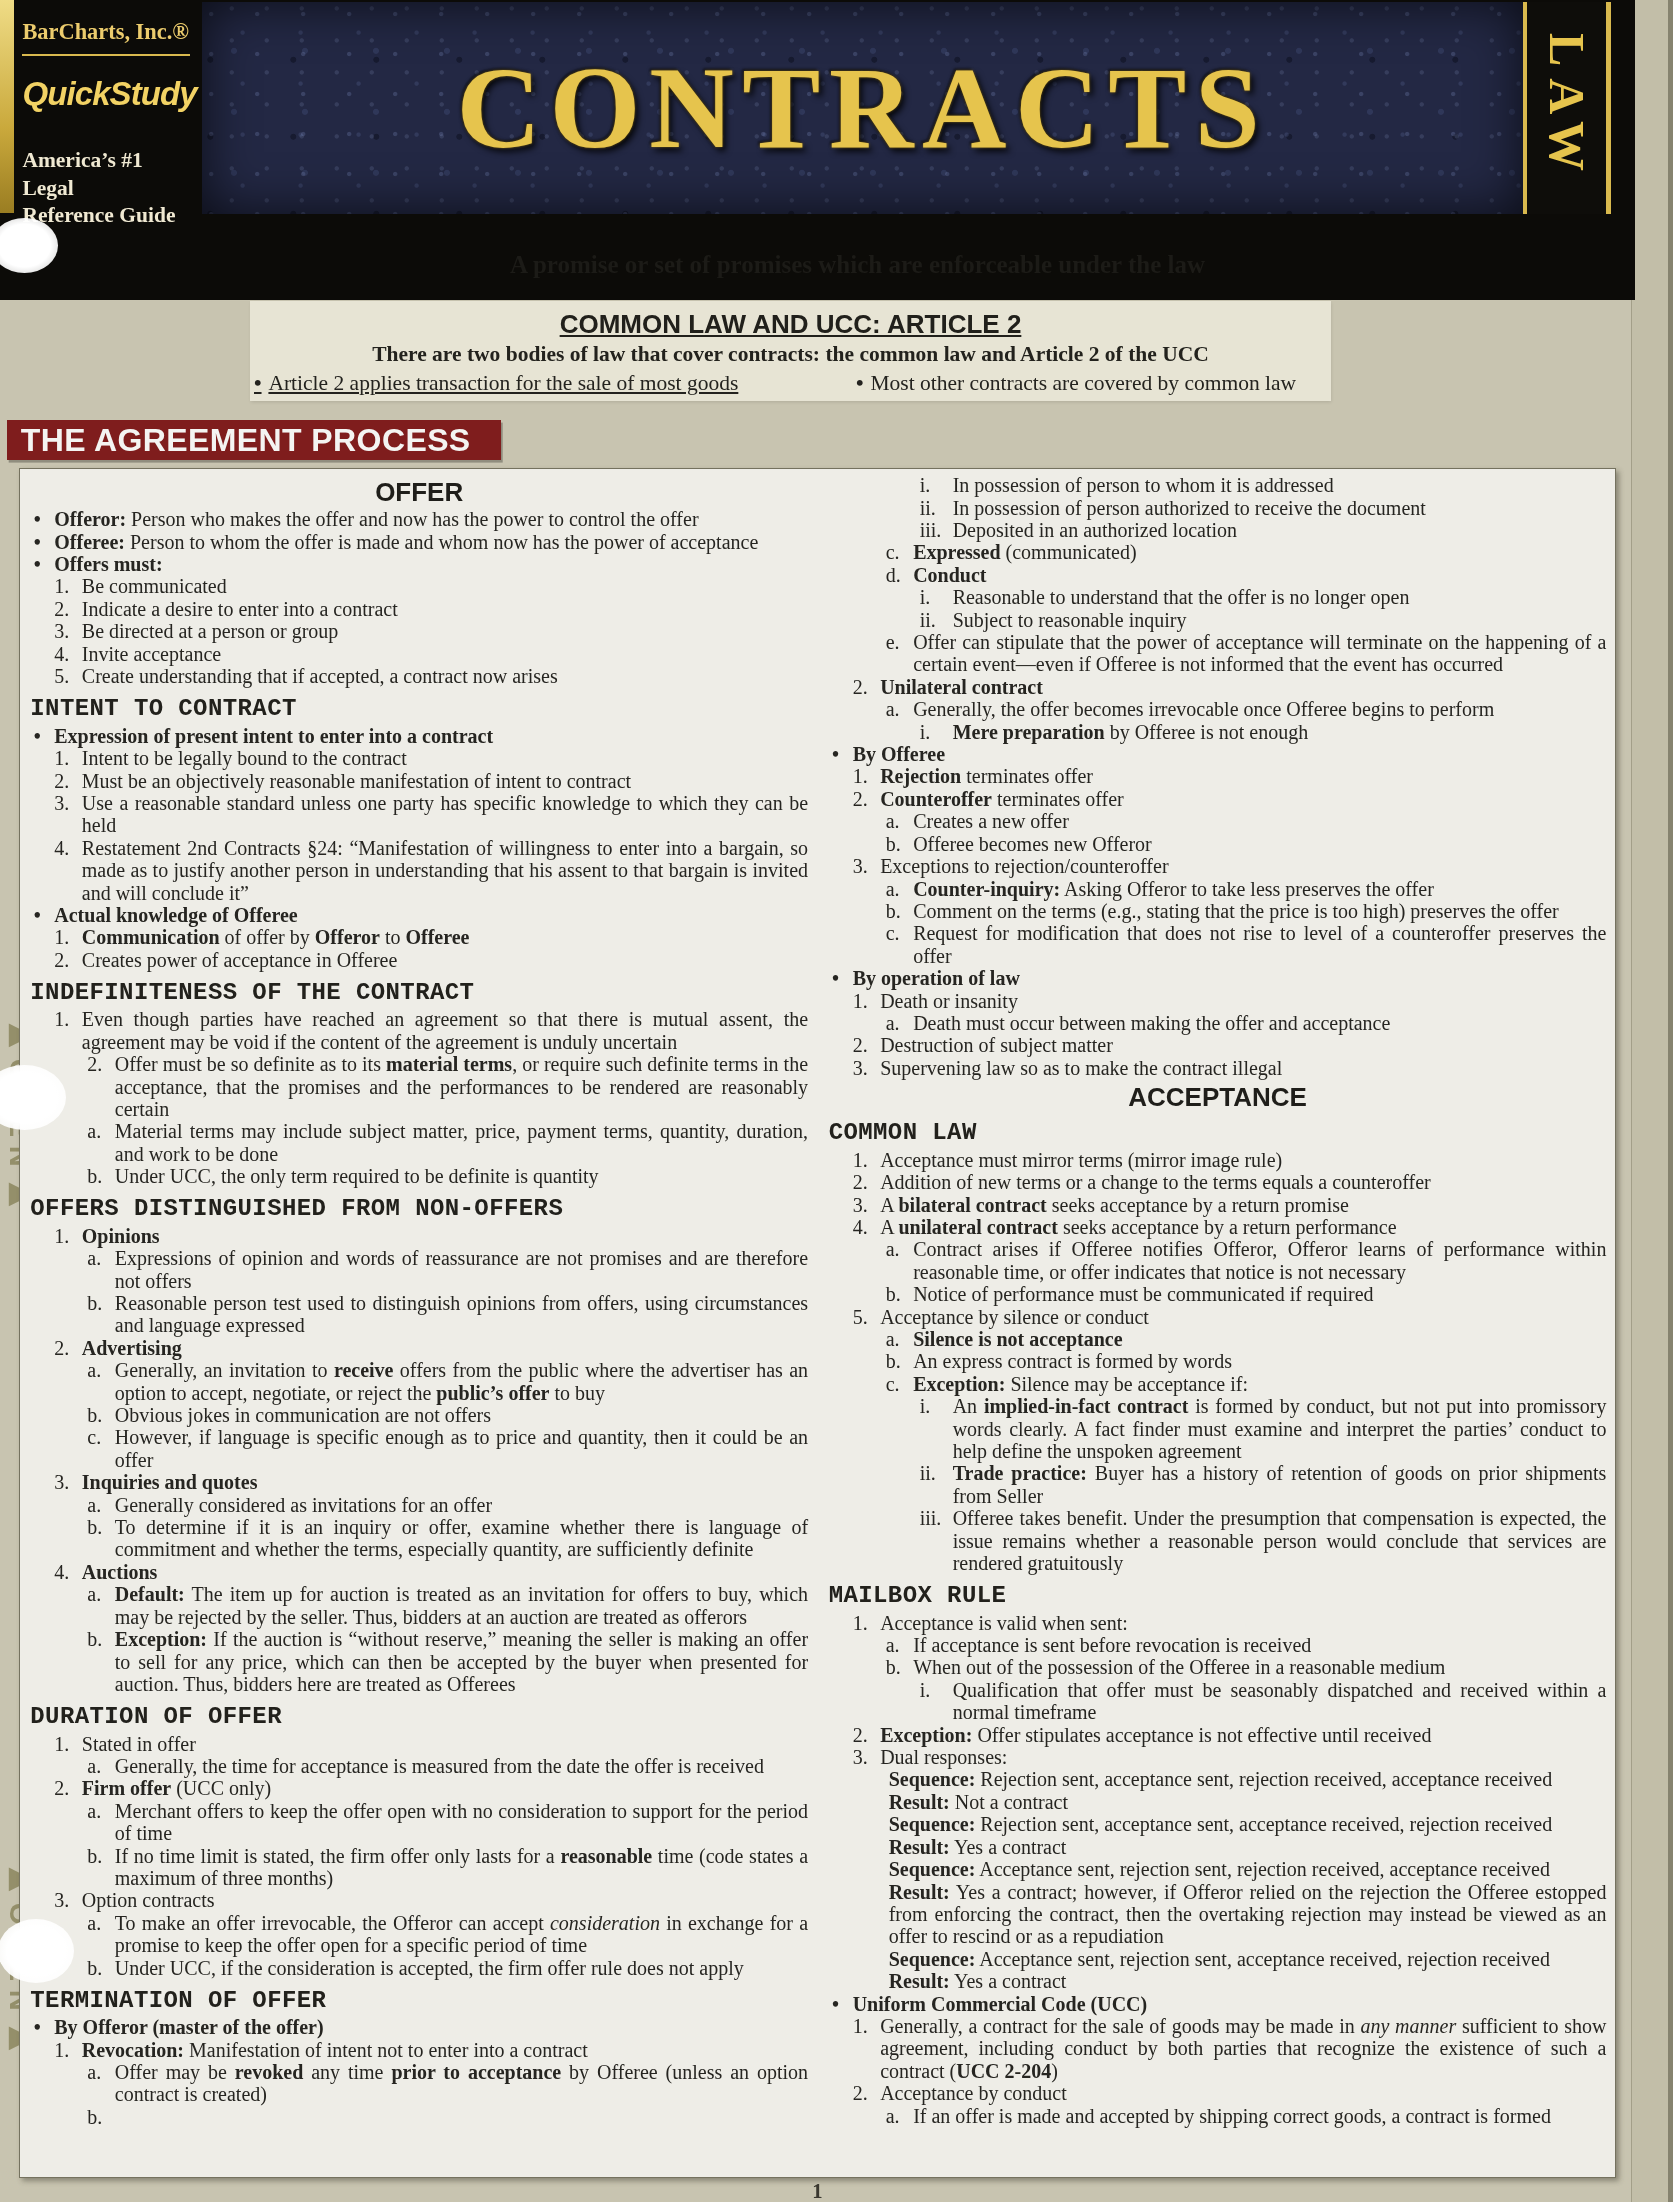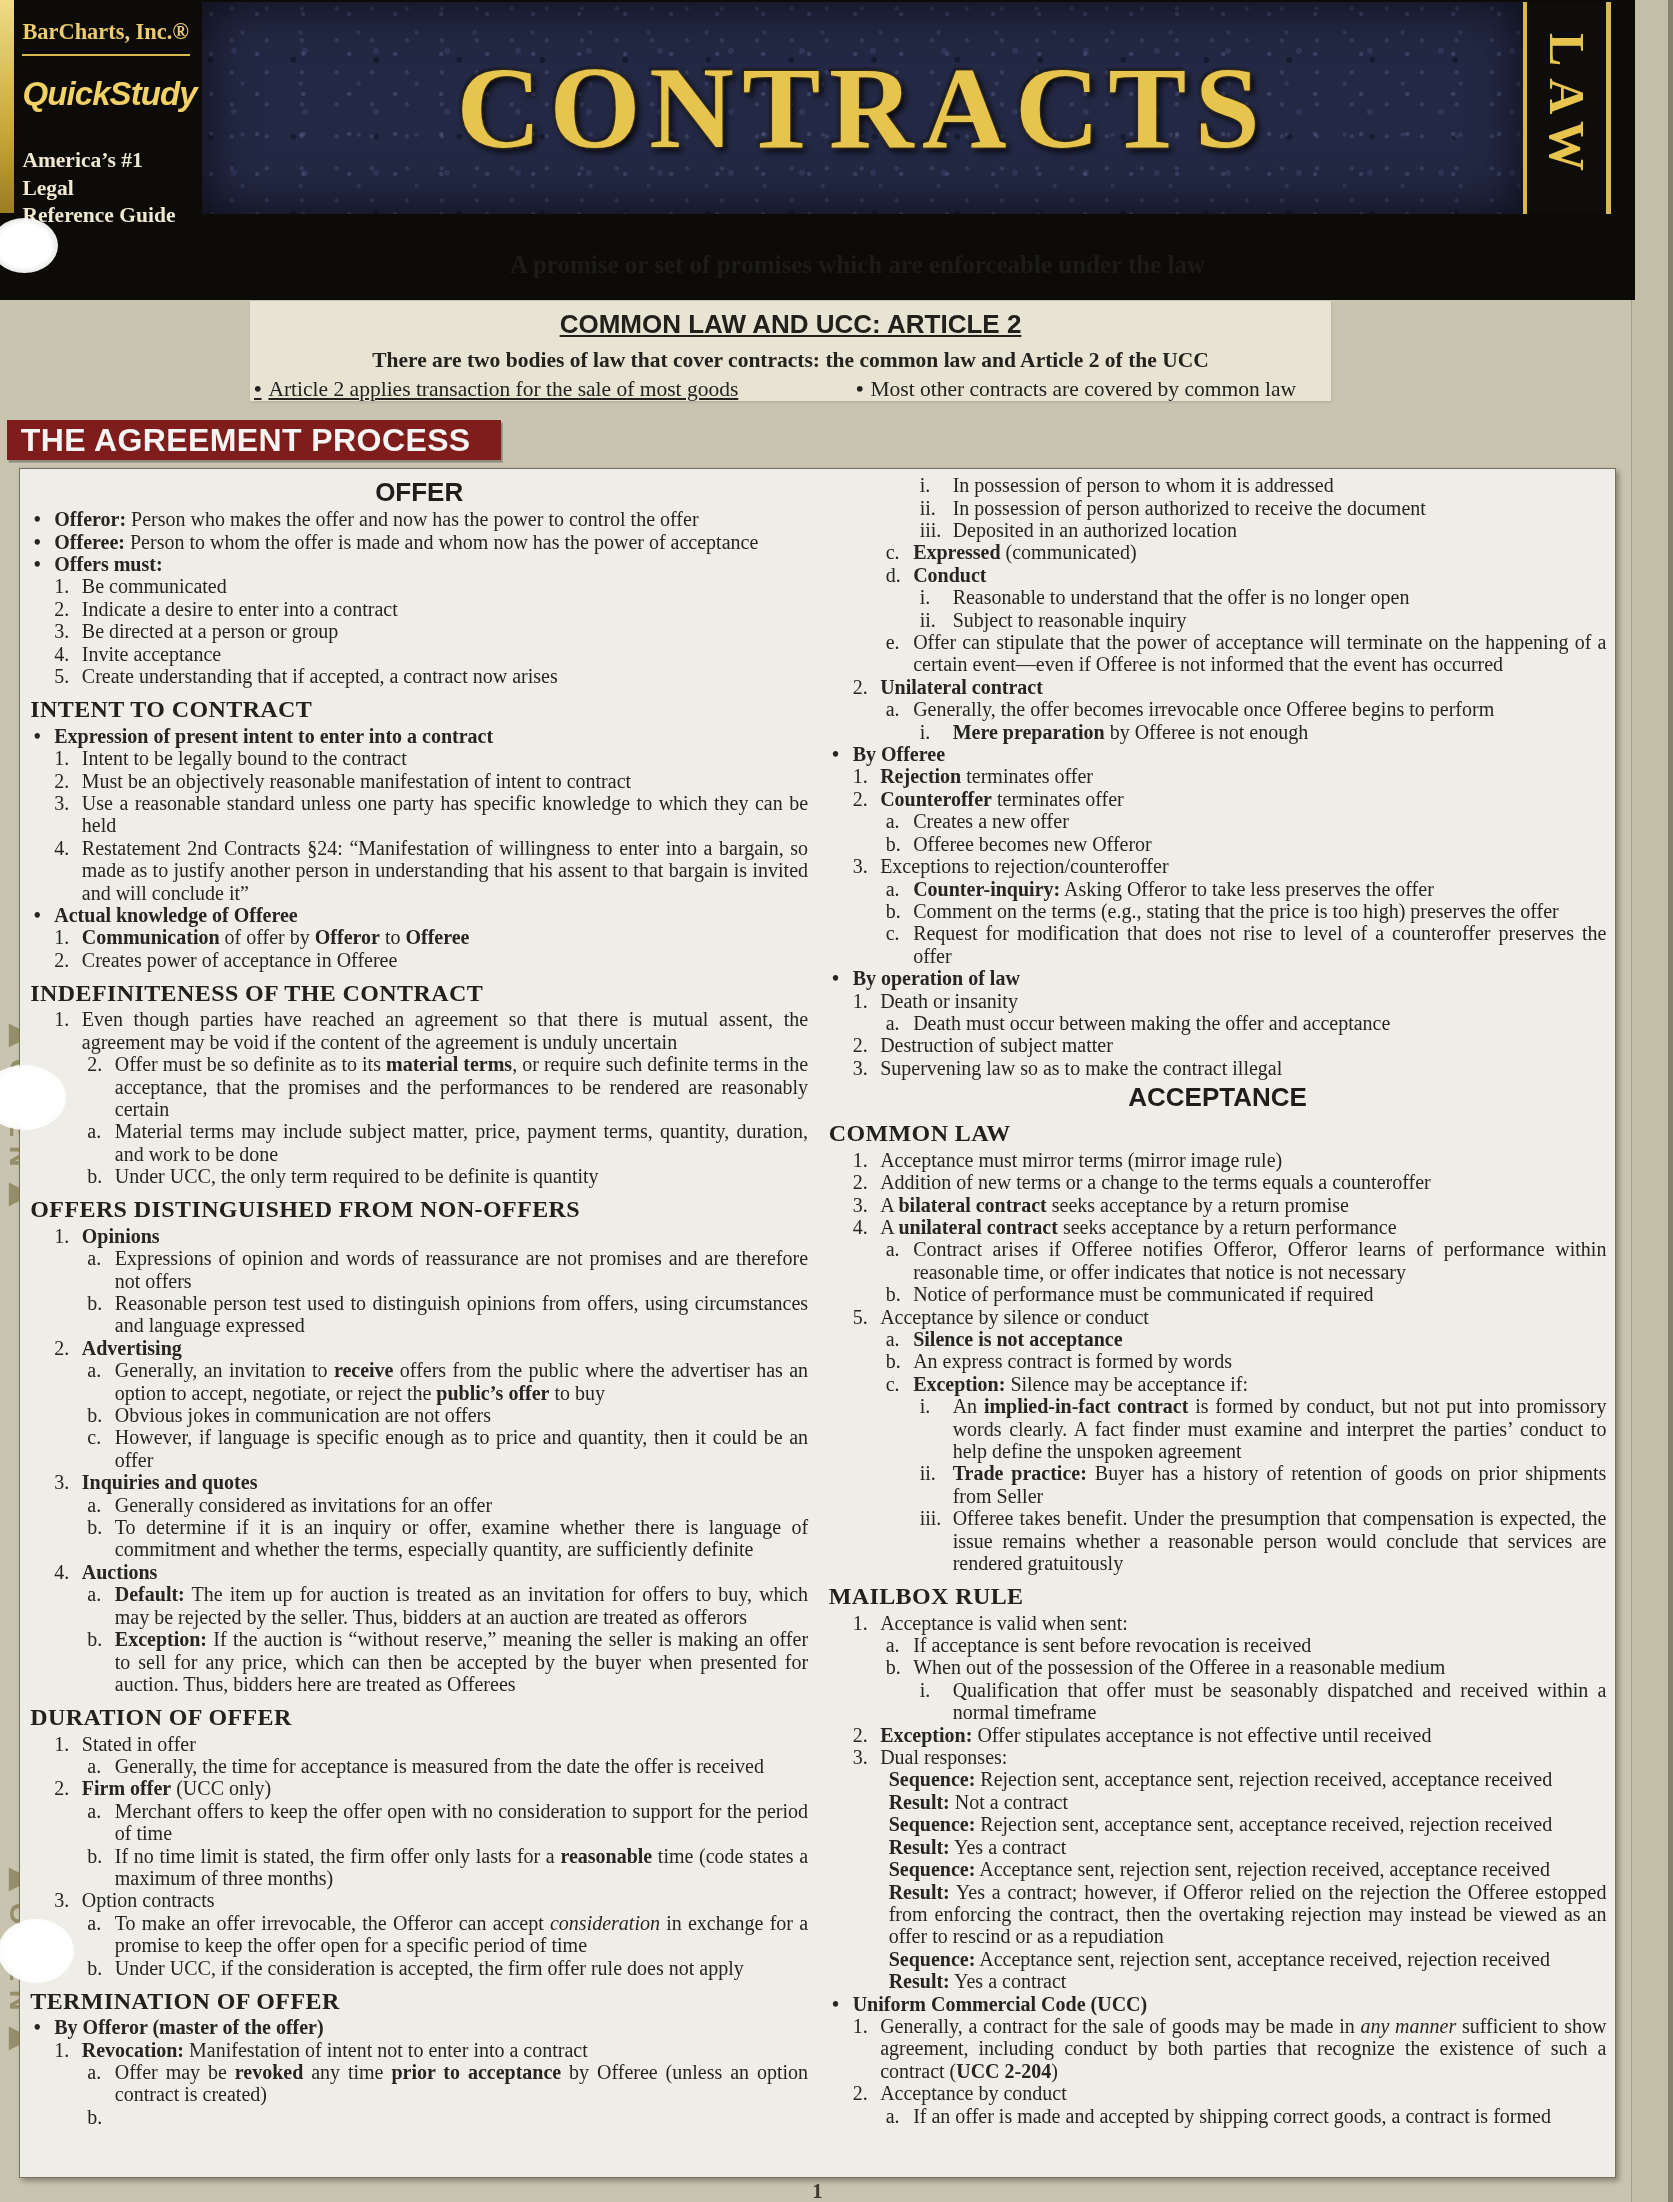--- a/index.html
+++ b/index.html
@@ -43,41 +43,41 @@
   .law{writing-mode:vertical-rl;font-family:"Liberation Serif",serif;font-weight:bold;
     font-size:50px;color:#e6c44d;letter-spacing:12px;}
   .law-end{flex:1;background:#0c0b08;}
   
   .subtitle{position:absolute;left:0;top:251px;width:1635px;text-align:center;
     font-size:25px;font-weight:bold;color:#1c1b17;margin-left:40px;}
   .intro-box{position:absolute;left:250px;top:301px;width:1081px;height:100px;
     background:#e7e4d4;box-shadow:0.9px 1.7px 3.4px rgba(0,0,0,.12);text-align:center;box-sizing:border-box;padding-top:7.7px;}
   .intro-title{font-family:"Liberation Sans",sans-serif;font-weight:bold;font-size:26px;
     letter-spacing:0px;color:#21201b;text-decoration:underline;}
-  .intro-line{font-size:21.5px;font-weight:bold;margin-top:8px;color:#23221d;}
+  .intro-line{font-size:21.5px;font-weight:bold;margin-top:2px;color:#23221d;}
   .intro-bullets{display:flex;margin-top:4.3px;font-size:21.5px;text-align:left;}
   .intro-bullets .ib{white-space:nowrap;}
   .ib1{margin-left:4px;width:602px;text-decoration:underline;}
   .ib2{margin-left:0px;}
   .ibdot{font-weight:bold;margin-right:6.9px;}
   
   .section-bar{position:absolute;left:6.9px;top:420px;width:494px;height:40px;background:#7f1d1d;
     box-shadow:1.7px 2.6px 0 rgba(40,40,35,.35);
     font-family:"Liberation Sans",sans-serif;font-weight:bold;font-size:32px;color:#f4f4f2;
     letter-spacing:0.4px;line-height:40px;padding-left:13.8px;box-sizing:border-box;white-space:nowrap;}
   
   .content-box{position:absolute;left:19px;top:468px;width:1597px;height:1710px;
     background:#eeede7;border:1.7px solid #75725f;box-sizing:border-box;
     box-shadow:2.6px 3.4px 5.2px rgba(60,58,45,.45);
     padding:5.2px 8.6px 0 10.3px;display:flex;gap:20.6px;overflow:hidden;}
   .col{flex:1 1 0;min-width:0;font-size:20px;line-height:22.4px;color:#262521;}
   .chead{text-align:center;font-family:"Liberation Sans",sans-serif;font-weight:bold;
     font-size:26px;line-height:29px;margin:3.4px 0 1.7px;color:#1f1e1a;}
   .shead{font-weight:bold;font-size:24px;line-height:26px;letter-spacing:0.4px;
-    margin:8.6px 0 2.6px;color:#22211c;}
+    margin:8.6px 0 2.6px;color:#22211c;font-family:Liberation Mono, monospace;}
   .item{display:flex;}
   .mk{flex:0 0 auto;text-align:left;}
   .tx{flex:1 1 auto;text-align:justify;}
   .l0{padding-left:3.4px;}  .l0 .mk{width:20.6px;font-weight:bold;}
   .l1{padding-left:24px;} .l1 .mk{width:27.5px;}
   .l2{padding-left:57px;} .l2 .mk{width:27.5px;}
   .l3{padding-left:91px;}.l3 .mk{width:33px;}
   .l4{padding-left:60px;} .l4 .mk{width:0px;}
   
   .hole{position:absolute;border-radius:50%;

